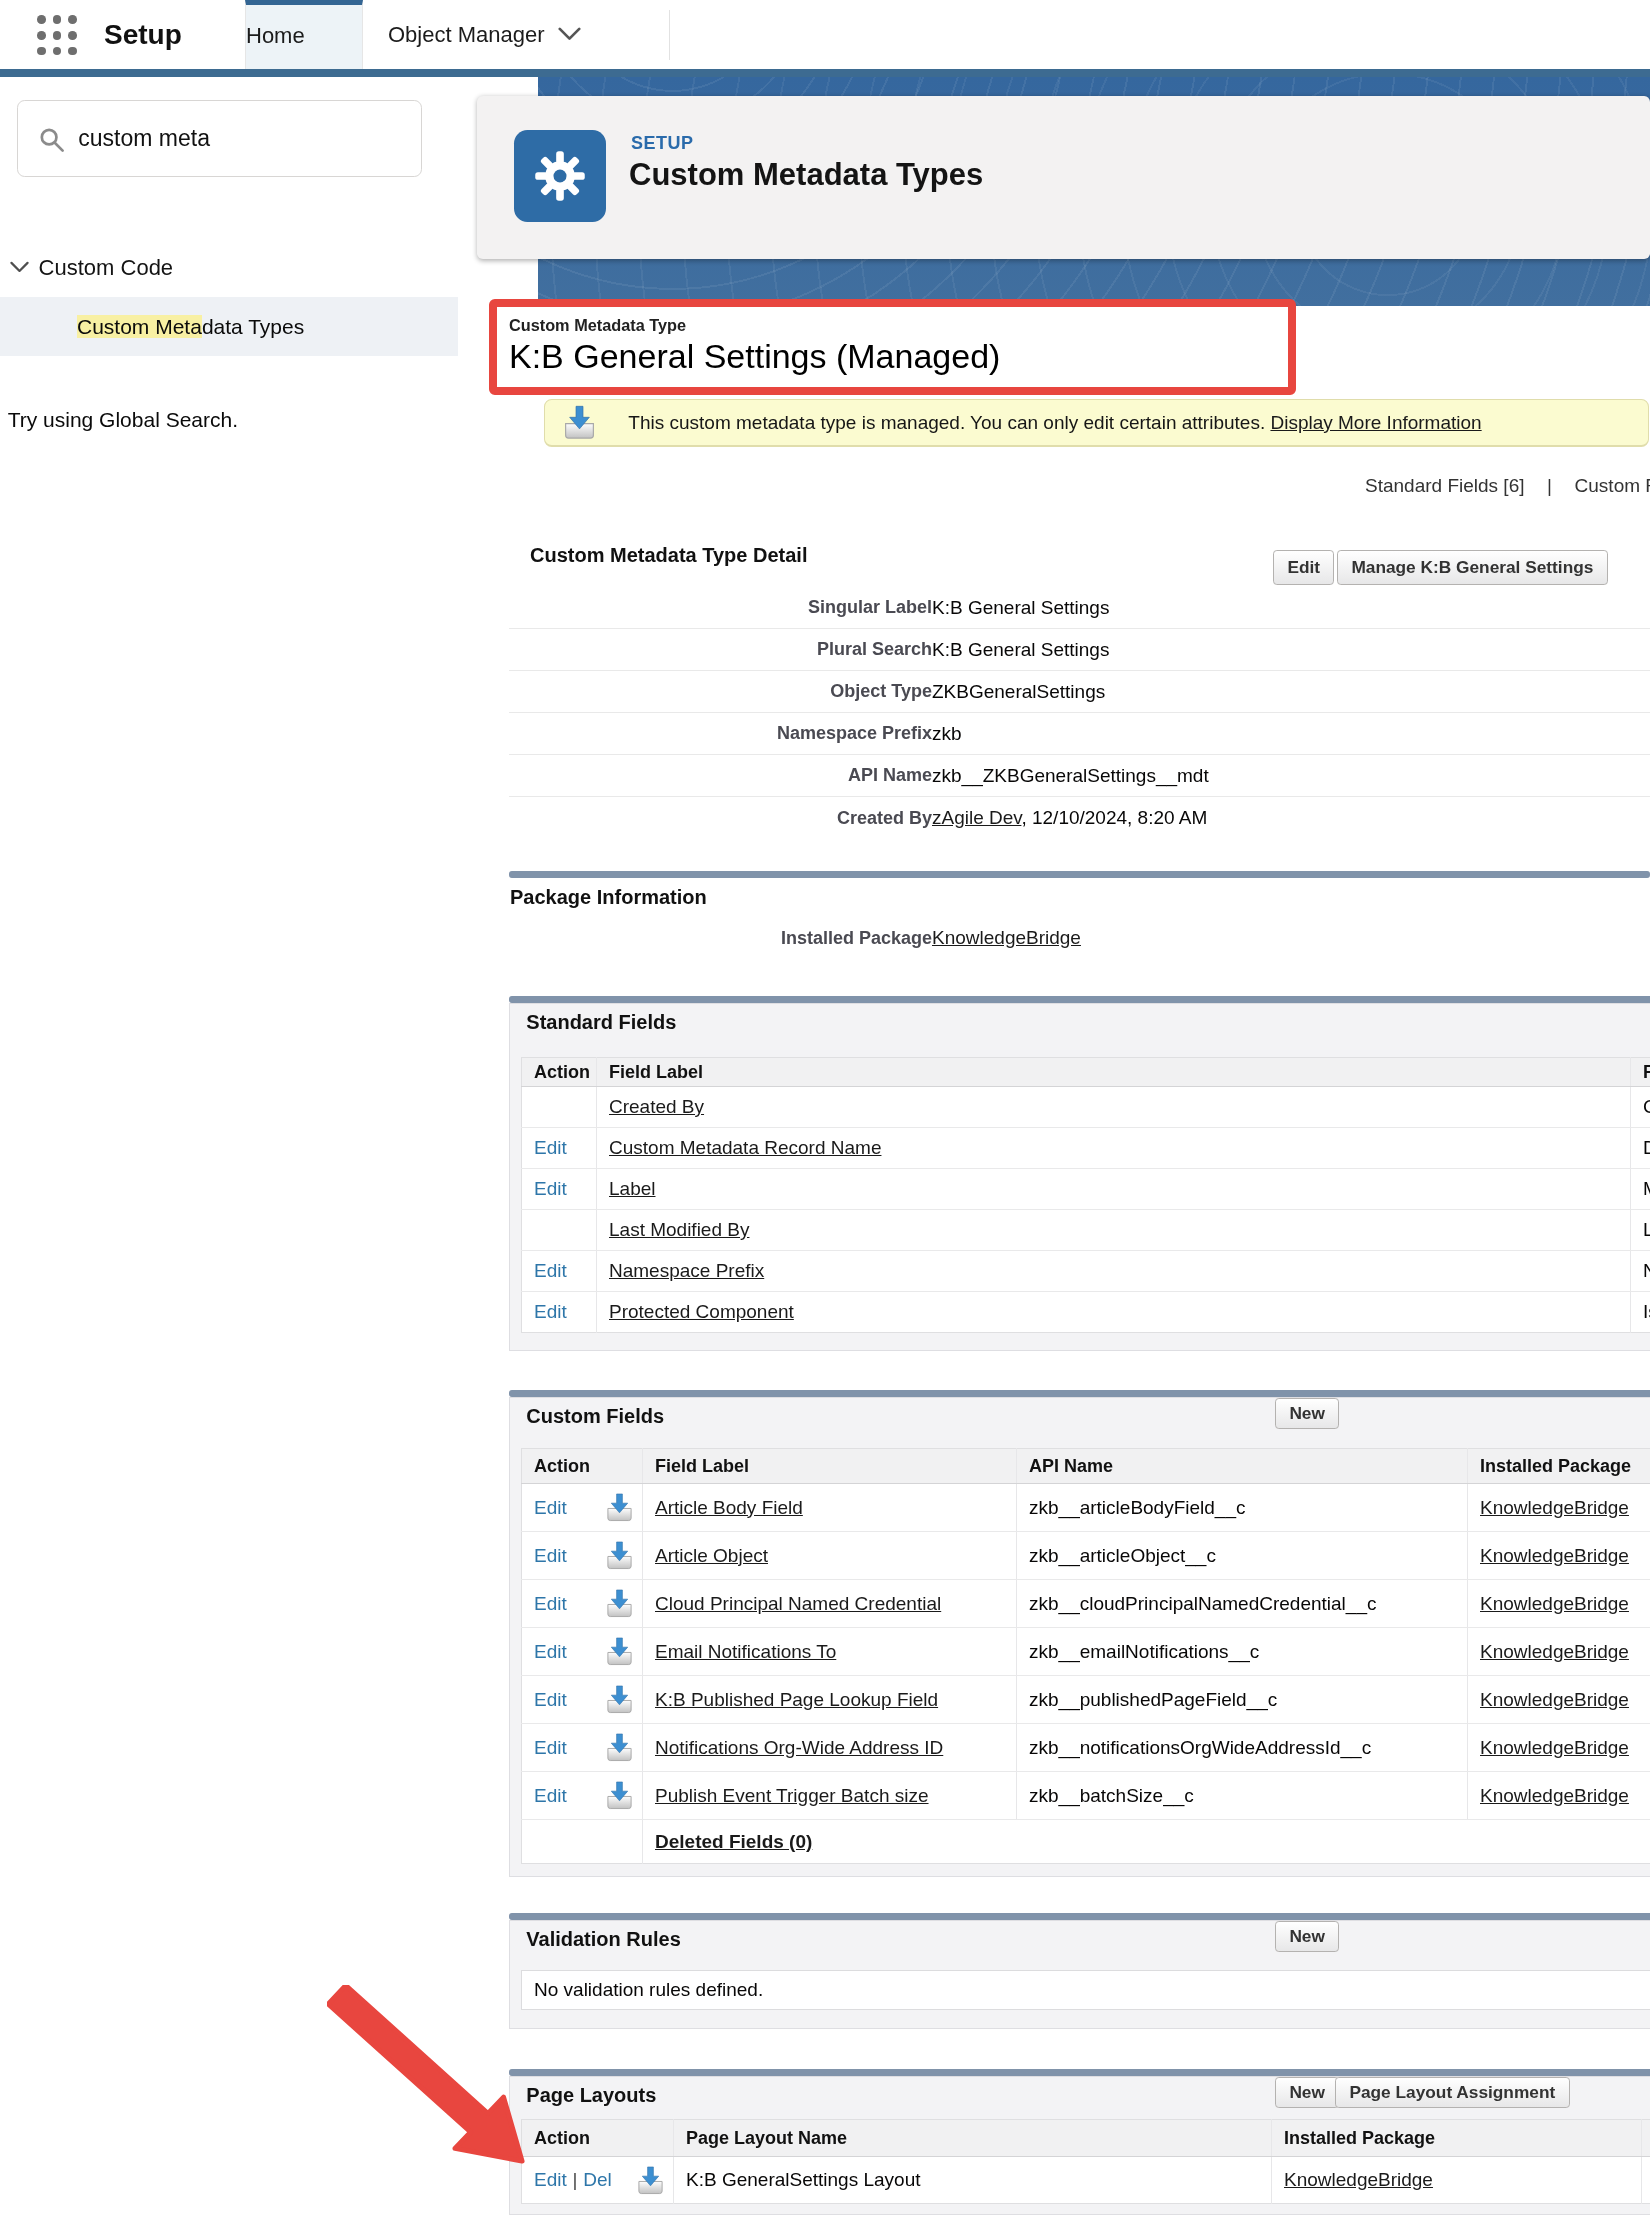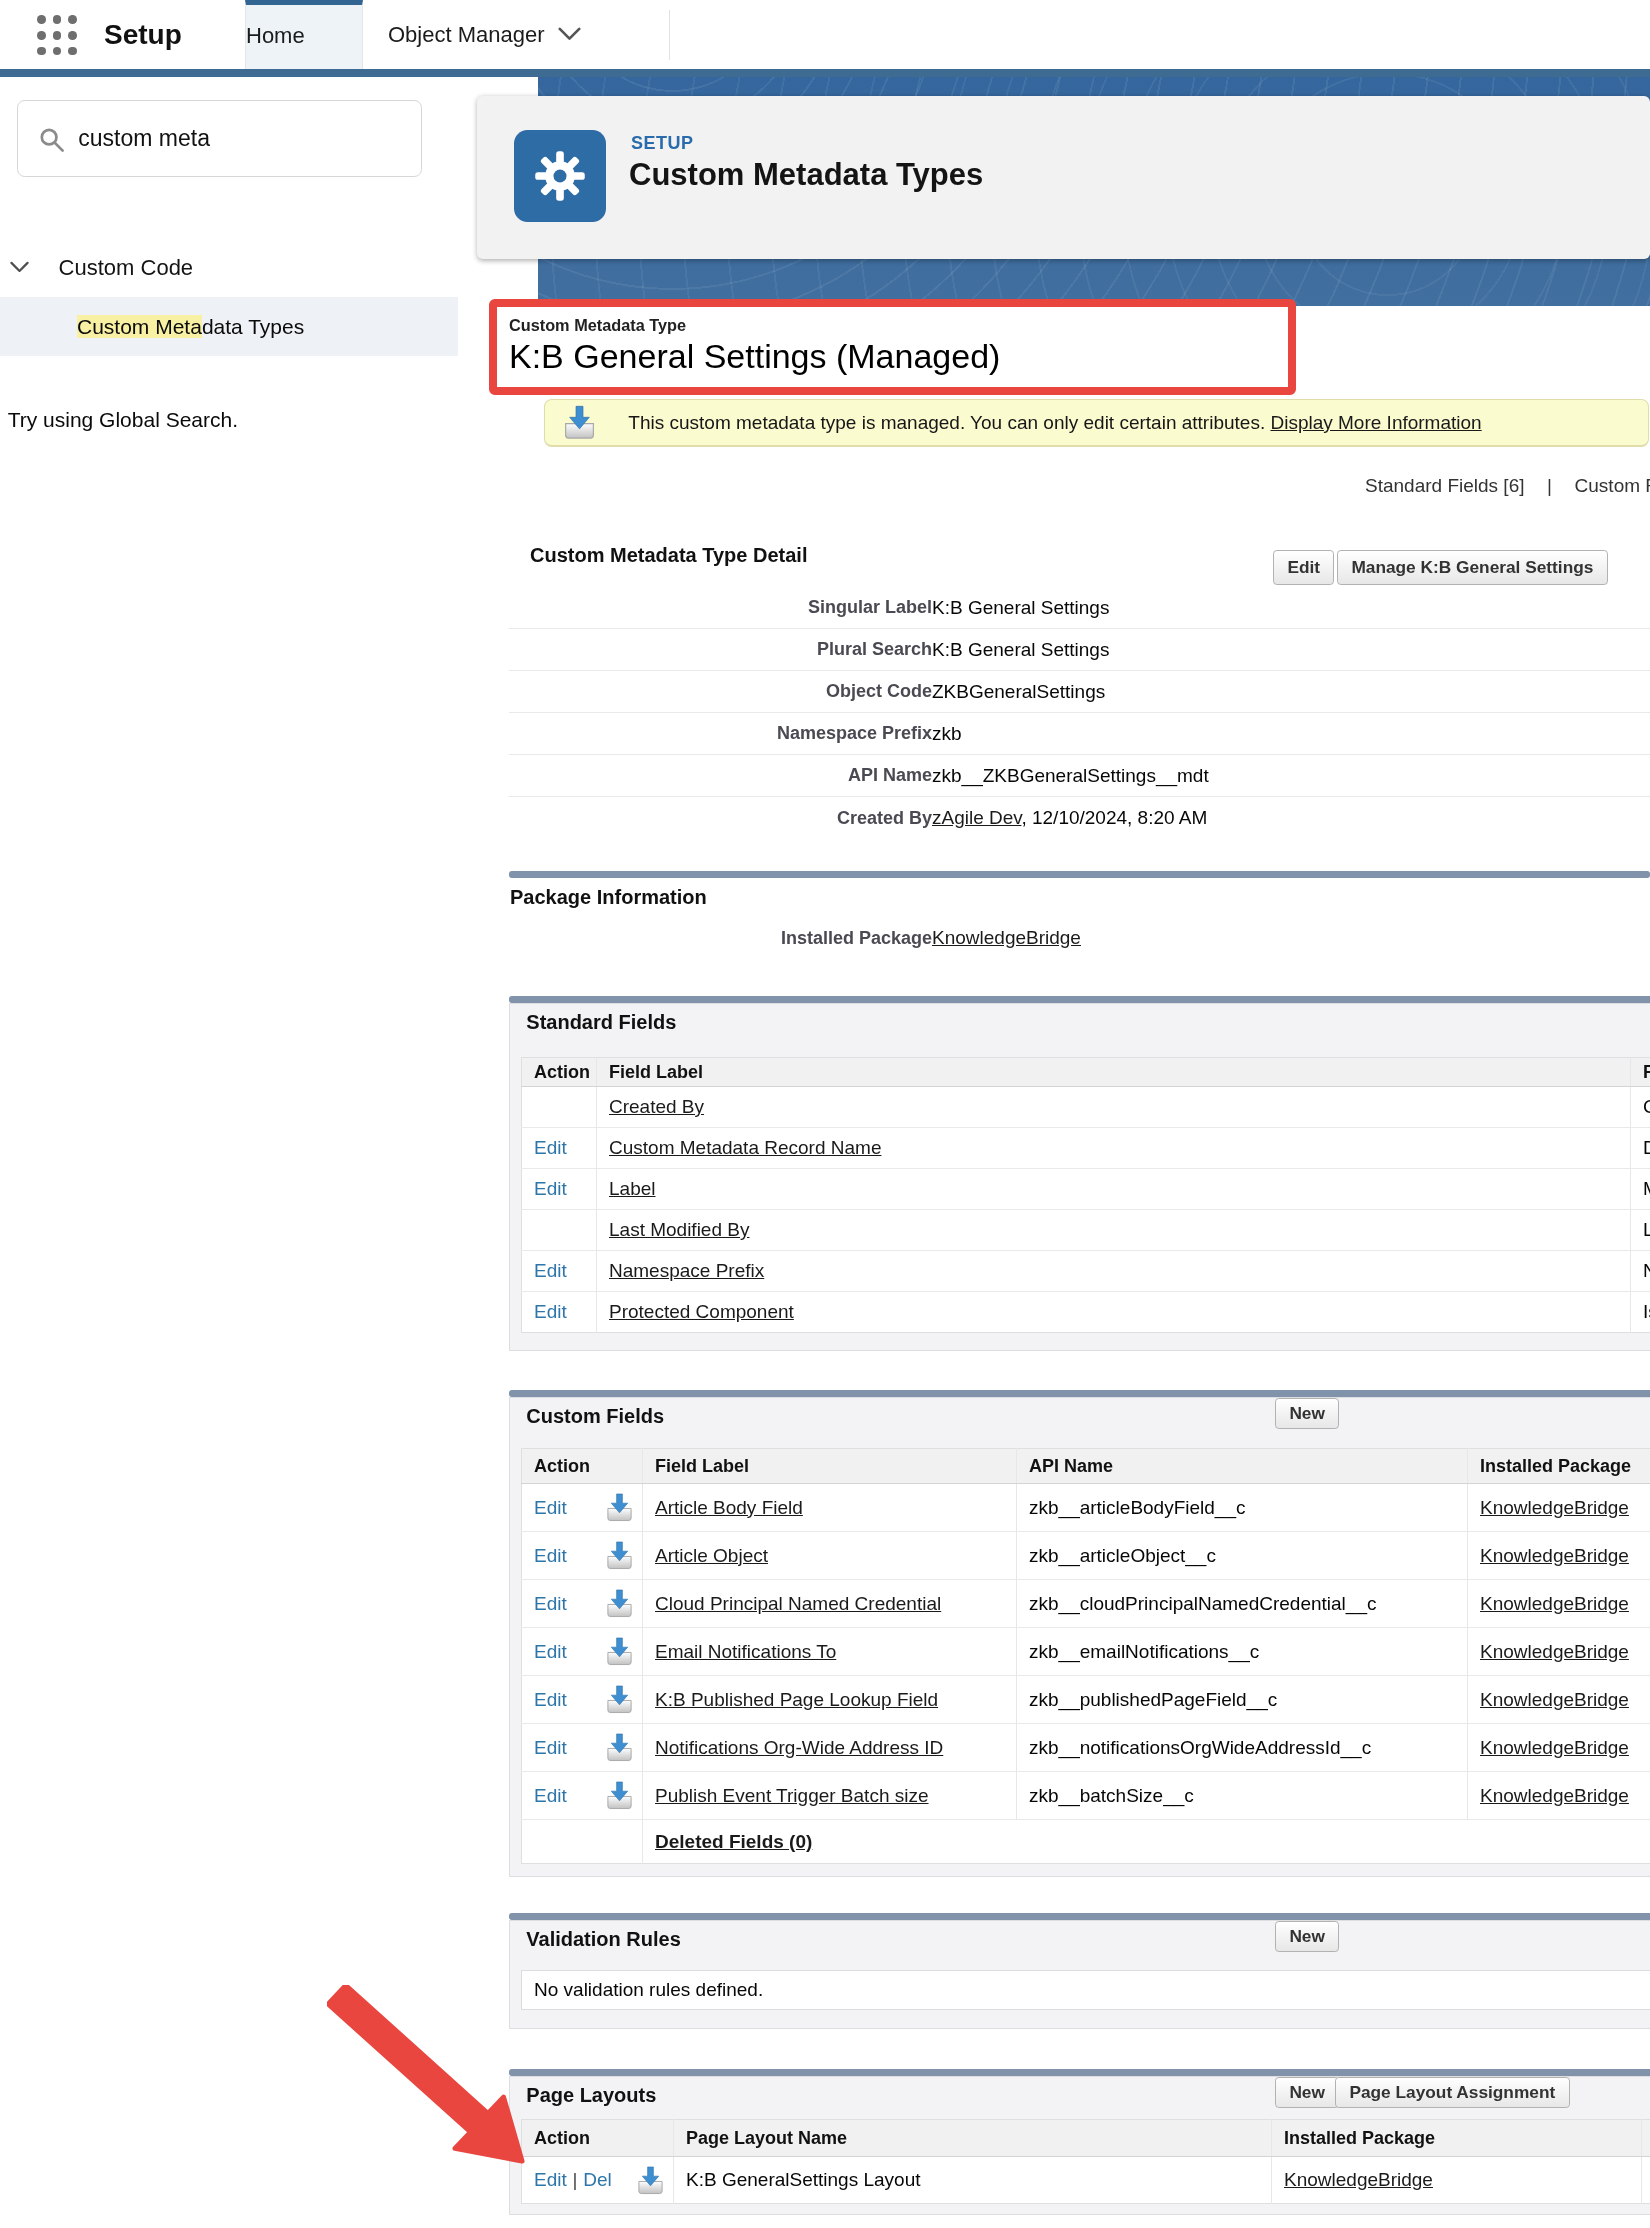--- a/index.html
+++ b/index.html
@@ -25,21 +25,21 @@
 
   
   .sidebar { left:0; top:77px; width:538px; height:2152px; background:#fff; z-index:4; }
   .search-box { position:absolute; left:17.3px; top:23px; width:405px; height:77px;
                 border:1px solid #d8d6d4; border-radius:7.7px; background:#fff; }
   .search-icon { position:absolute; left:21px; top:26px; }
   .search-input { position:absolute; left:60px; top:1px; width:336px; height:73px;
                   border:none; outline:none; font-size:23px; color:#111;
                   font-family:"Liberation Sans",sans-serif; background:transparent; }
   .side-section { position:absolute; left:0; top:177px; height:27px; width:458px;
-                  display:flex; align-items:center; gap:30px; padding-left:9.6px;
+                  display:flex; align-items:center; gap:10px; padding-left:9.6px;
                   font-size:22px; color:#141414; }
   .side-selected { position:absolute; left:0; top:220px; width:458px; height:59px;
                    background:#eef1f5; line-height:59px; font-size:21px; padding-left:77px; color:#0a0a0a;}
   .hl { background:#f8f0a3; }
   .notfound { position:absolute; left:7.7px; top:325px; width:444px;
               font-size:21px; line-height:36px; color:#0a0a0a; }
 
   
   .main-bg { left:458px; top:77px; width:1192px; height:2152px;
      background-image:
@@ -240,21 +240,21 @@
   <div class="detail-table">
     <div class="d-row">
       <div class="d-label">Singular Label</div>
       <div class="d-value">K:B General Settings</div>
     </div>
     <div class="d-row">
       <div class="d-label">Plural Search</div>
       <div class="d-value">K:B General Settings</div>
     </div>
     <div class="d-row">
-      <div class="d-label">Object Code</div>
+      <div class="d-label">Object Type</div>
       <div class="d-value">ZKBGeneralSettings</div>
     </div>
     <div class="d-row">
       <div class="d-label">Namespace Prefix</div>
       <div class="d-value">zkb</div>
     </div>
     <div class="d-row">
       <div class="d-label">API Name</div>
       <div class="d-value">zkb__ZKBGeneralSettings__mdt</div>
     </div>

